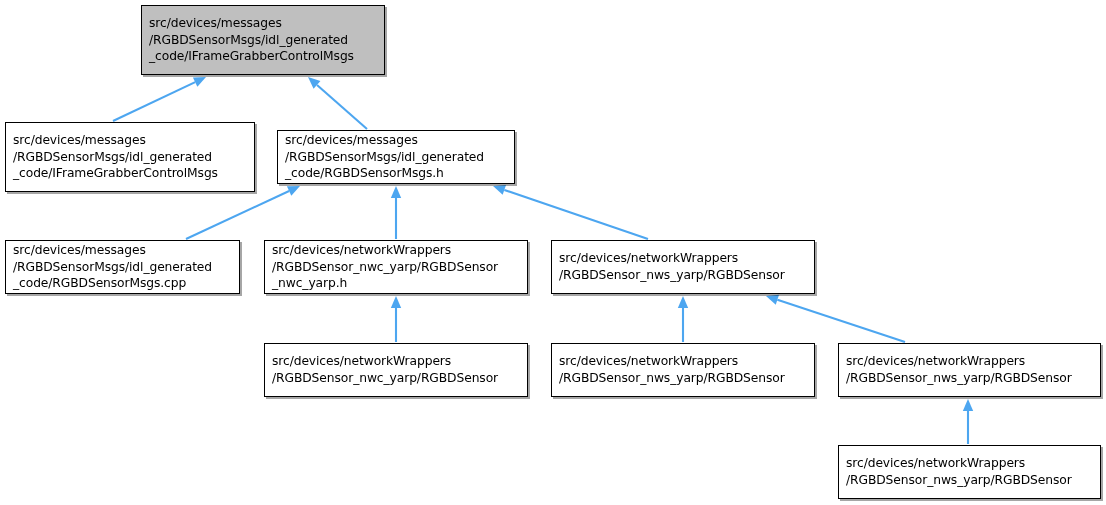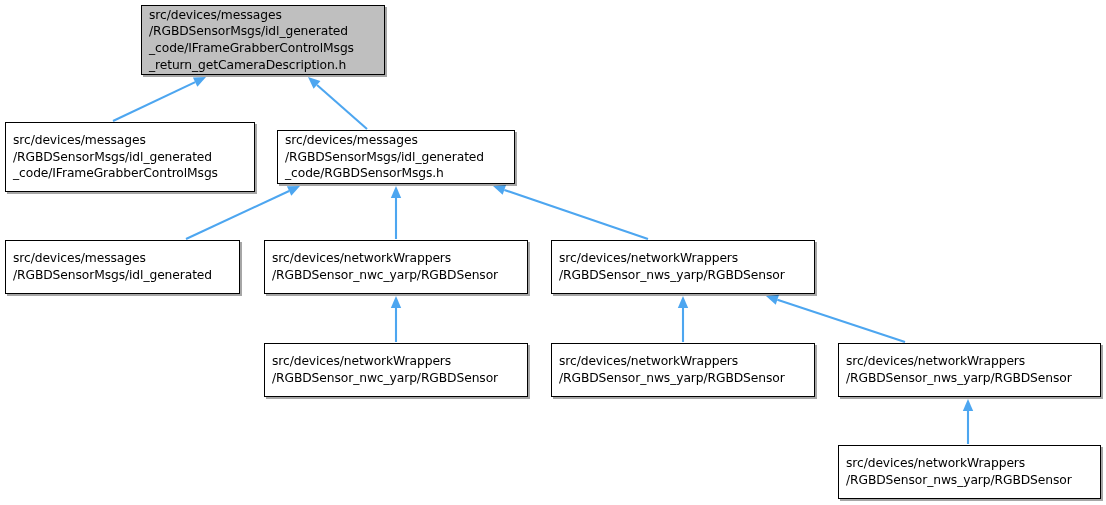--- a/index.html
+++ b/index.html
@@ -65,24 +65,24 @@
       <line x1="396" y1="342" x2="396" y2="308" stroke="#4da6f0" stroke-width="2.1"></line>
       <polygon points="401.2,308 390.8,308 396,296" fill="#4da6f0"></polygon>
       <line x1="683" y1="342" x2="683" y2="308" stroke="#4da6f0" stroke-width="2.1"></line>
       <polygon points="688.2,308 677.8,308 683,296" fill="#4da6f0"></polygon>
       <line x1="905" y1="342" x2="777.3923689727882" y2="299.7701364945918" stroke="#4da6f0" stroke-width="2.1"></line>
       <polygon points="779.0260947871113,294.83344327305025 775.758643158465,304.7068297161333 766,296" fill="#4da6f0"></polygon>
       <line x1="968" y1="444" x2="968" y2="411" stroke="#4da6f0" stroke-width="2.1"></line>
       <polygon points="973.2,411 962.8,411 968,399" fill="#4da6f0"></polygon>
     </svg>
   <div id="node-layer">
-      <div class="node root align-left" style="left: 141px; top: 5px; width: 244px; height: 70px;"><span class="line">src/devices/messages</span><span class="line">/RGBDSensorMsgs/idl_generated</span><span class="line">_code/IFrameGrabberControlMsgs</span><span class="line">_return_getCameraDescription.h</span></div>
+      <div class="node root align-left" style="left: 141px; top: 5px; width: 244px; height: 70px;"><span class="line">src/devices/messages</span><span class="line">/RGBDSensorMsgs/idl_generated</span><span class="line">_code/IFrameGrabberControlMsgs</span></div>
       <div class="node align-left" style="left: 5px; top: 122px; width: 250px; height: 70px;"><span class="line">src/devices/messages</span><span class="line">/RGBDSensorMsgs/idl_generated</span><span class="line">_code/IFrameGrabberControlMsgs</span></div>
       <div class="node align-left" style="left: 277px; top: 130px; width: 238px; height: 54px;"><span class="line">src/devices/messages</span><span class="line">/RGBDSensorMsgs/idl_generated</span><span class="line">_code/RGBDSensorMsgs.h</span></div>
-      <div class="node align-left" style="left: 5px; top: 240px; width: 235px; height: 54px;"><span class="line">src/devices/messages</span><span class="line">/RGBDSensorMsgs/idl_generated</span></div>
-      <div class="node align-left" style="left: 264px; top: 240px; width: 264px; height: 54px;"><span class="line">src/devices/networkWrappers</span><span class="line">/RGBDSensor_nwc_yarp/RGBDSensor</span></div>
+      <div class="node align-left" style="left: 5px; top: 240px; width: 235px; height: 54px;"><span class="line">src/devices/messages</span><span class="line">/RGBDSensorMsgs/idl_generated</span><span class="line">_code/RGBDSensorMsgs.cpp</span></div>
+      <div class="node align-left" style="left: 264px; top: 240px; width: 264px; height: 54px;"><span class="line">src/devices/networkWrappers</span><span class="line">/RGBDSensor_nwc_yarp/RGBDSensor</span><span class="line">_nwc_yarp.h</span></div>
       <div class="node align-left" style="left: 551px; top: 240px; width: 264px; height: 54px;"><span class="line">src/devices/networkWrappers</span><span class="line">/RGBDSensor_nws_yarp/RGBDSensor</span></div>
       <div class="node align-left" style="left: 264px; top: 343px; width: 264px; height: 54px;"><span class="line">src/devices/networkWrappers</span><span class="line">/RGBDSensor_nwc_yarp/RGBDSensor</span></div>
       <div class="node align-left" style="left: 551px; top: 343px; width: 264px; height: 54px;"><span class="line">src/devices/networkWrappers</span><span class="line">/RGBDSensor_nws_yarp/RGBDSensor</span></div>
       <div class="node align-left" style="left: 838px; top: 343px; width: 263px; height: 54px;"><span class="line">src/devices/networkWrappers</span><span class="line">/RGBDSensor_nws_yarp/RGBDSensor</span></div>
       <div class="node align-left" style="left: 838px; top: 445px; width: 263px; height: 54px;"><span class="line">src/devices/networkWrappers</span><span class="line">/RGBDSensor_nws_yarp/RGBDSensor</span></div>
     </div>
 </div>
 
 </body></html>

